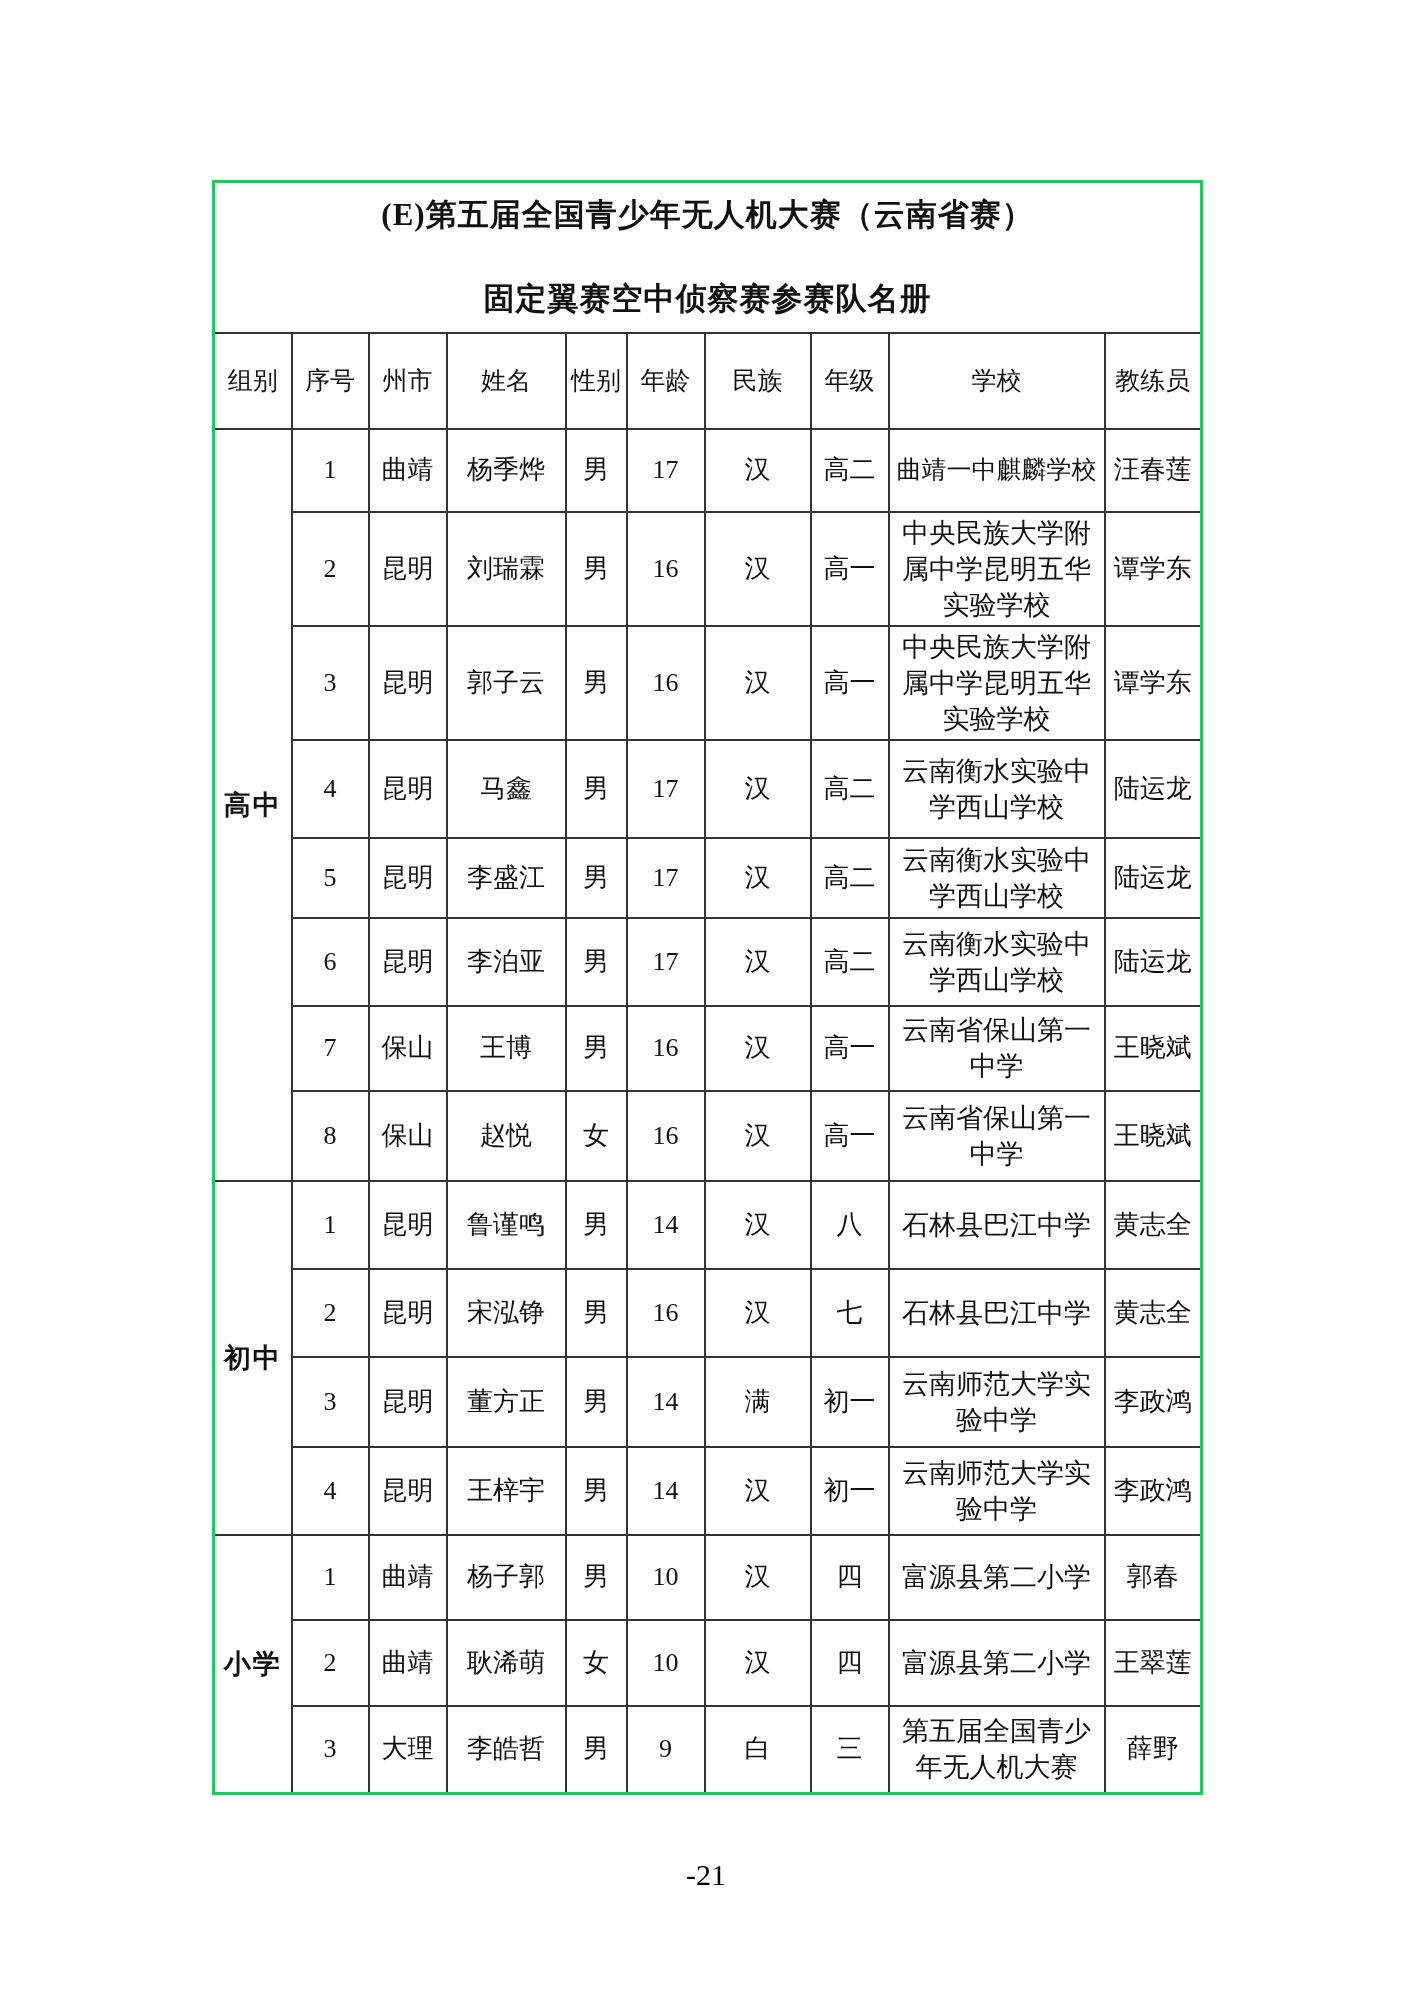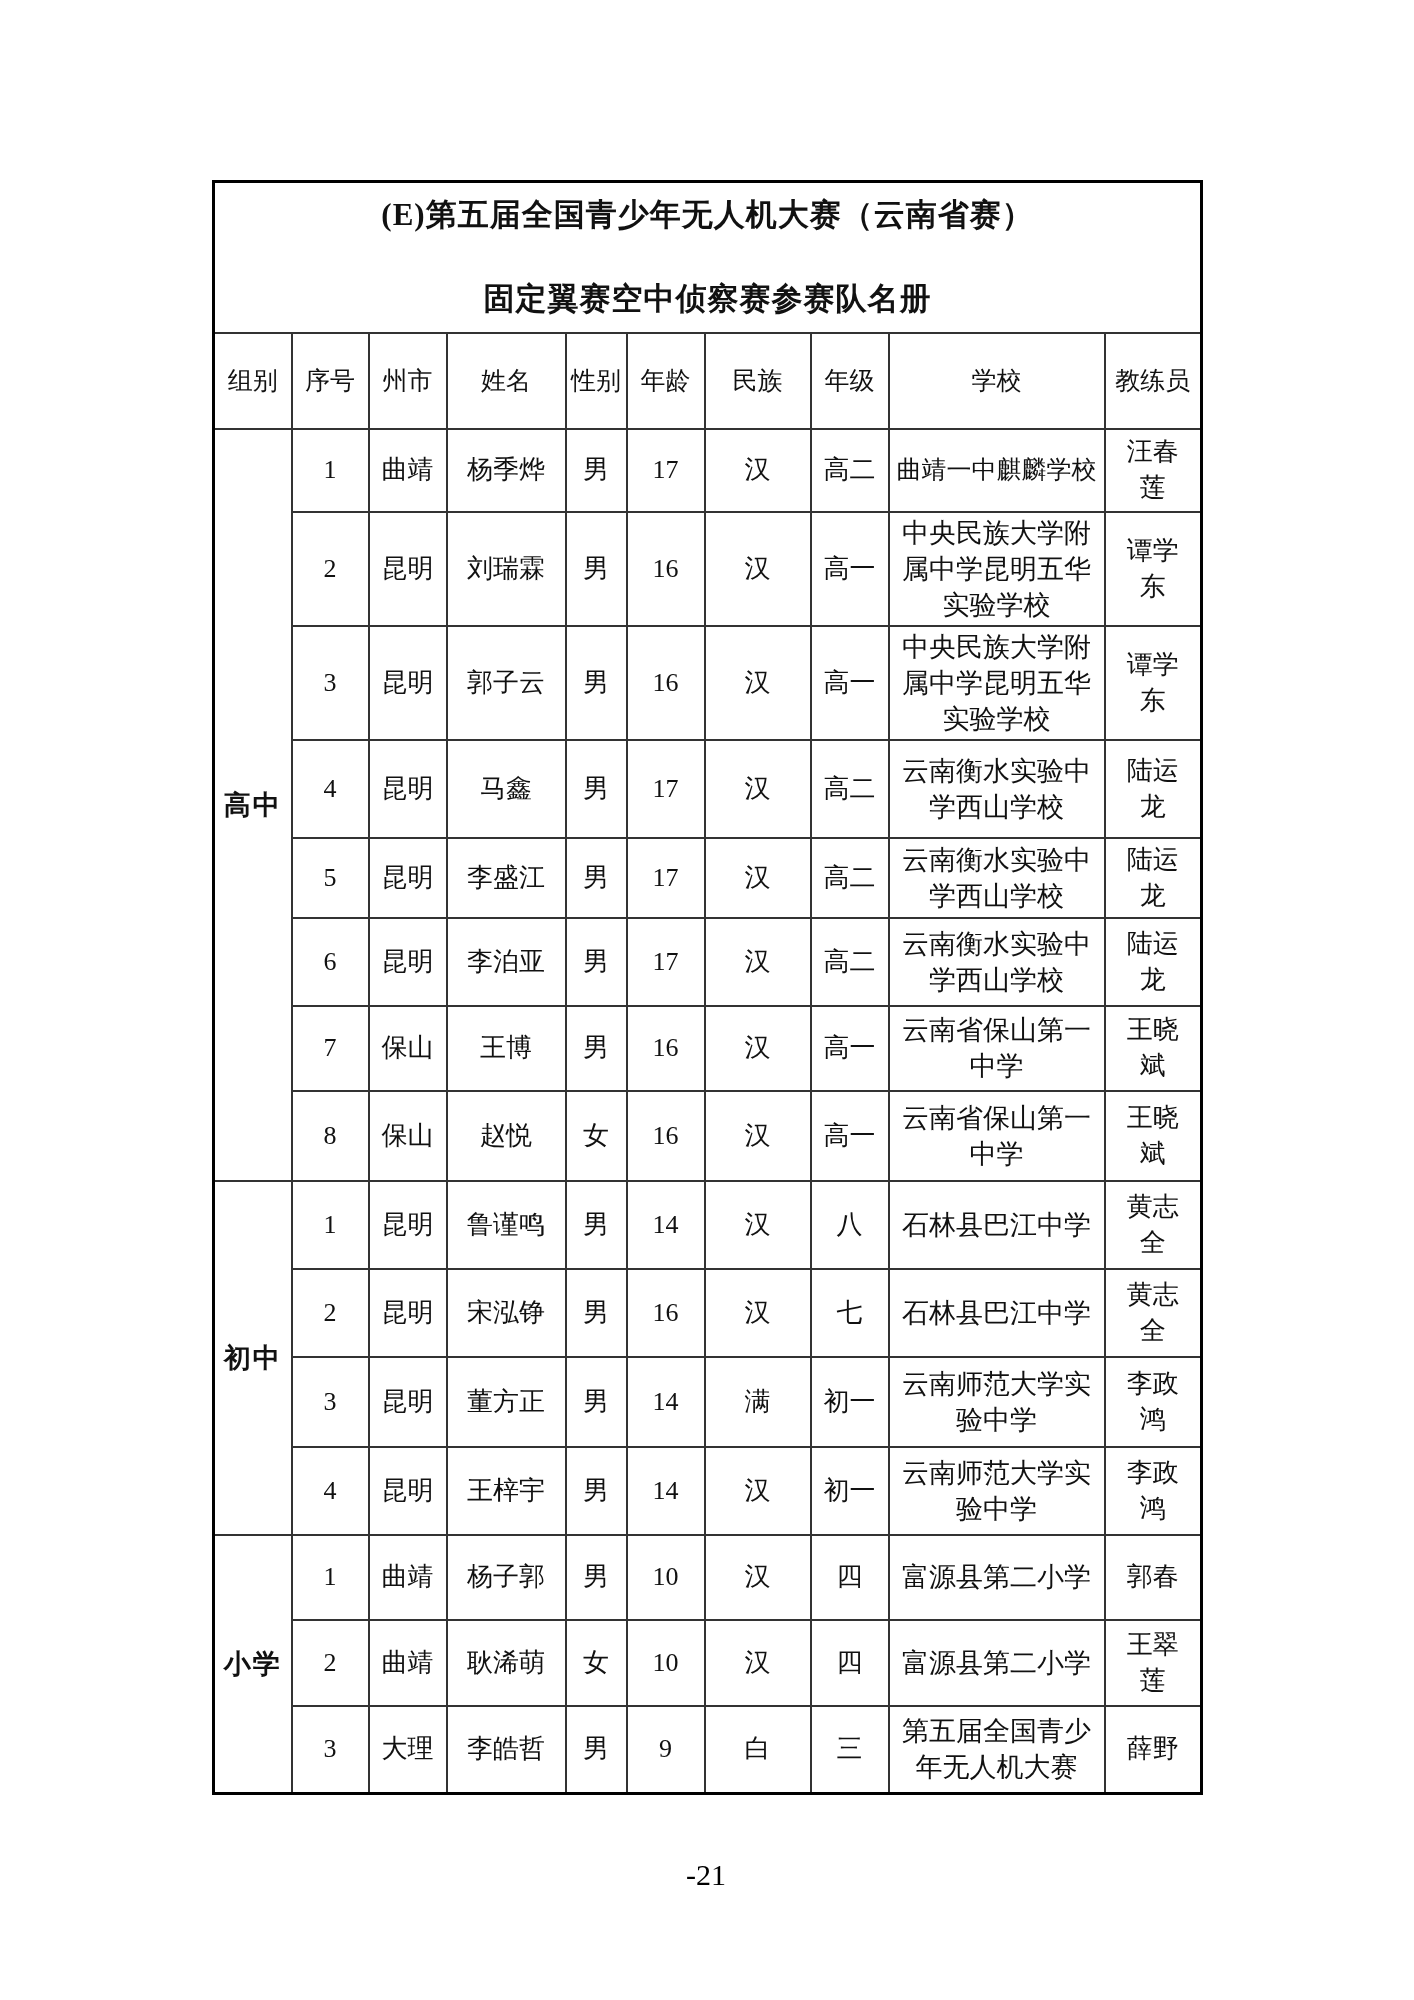--- a/index.html
+++ b/index.html
@@ -4,42 +4,42 @@
 <style>
   html,body{margin:0;padding:0;background:#ffffff;}
   body{
     width:1414px;height:2000px;position:relative;
     font-family:"Liberation Serif","DejaVu Serif",serif;
     color:#111;
   }
   .doc-table{
     position:absolute;left:212px;top:180px;width:988px;
     border-collapse:collapse;table-layout:fixed;
-    border:3px solid #000000;
+    border:3px solid #22c55e;
   }
   .doc-table td,.doc-table th{
     border:2px solid #333;
     text-align:center;vertical-align:middle;
     padding:2px 4px;
     font-weight:normal;
     font-size:26px;
     line-height:36px;
     overflow:hidden;
   }
   .title-cell{padding:14px 8px;}
   .title-line{
     display:block;text-align:center;font-weight:bold;font-size:31px;
     line-height:40px;letter-spacing:1px;
   }
   .title-line + .title-line{margin-top:44px;}
   th.hdr{font-size:25px;}
   td.group-cell{font-size:27px;letter-spacing:2px;font-weight:bold;}
   td.school{font-size:27px;padding:2px 0;}
   td.school.nowrap{white-space:nowrap;font-size:25px;padding:2px 6px;}
-  td.coach{font-size:26px;padding:2px 21px;}
+  td.coach{font-size:26px;padding:2px 3px;}
   .page-number{
     position:absolute;left:212px;top:1858px;width:988px;
     text-align:center;font-size:30px;color:#000000;
   }
 </style>
 </head>
 <body>
 
 <table class="doc-table">
   <colgroup>

